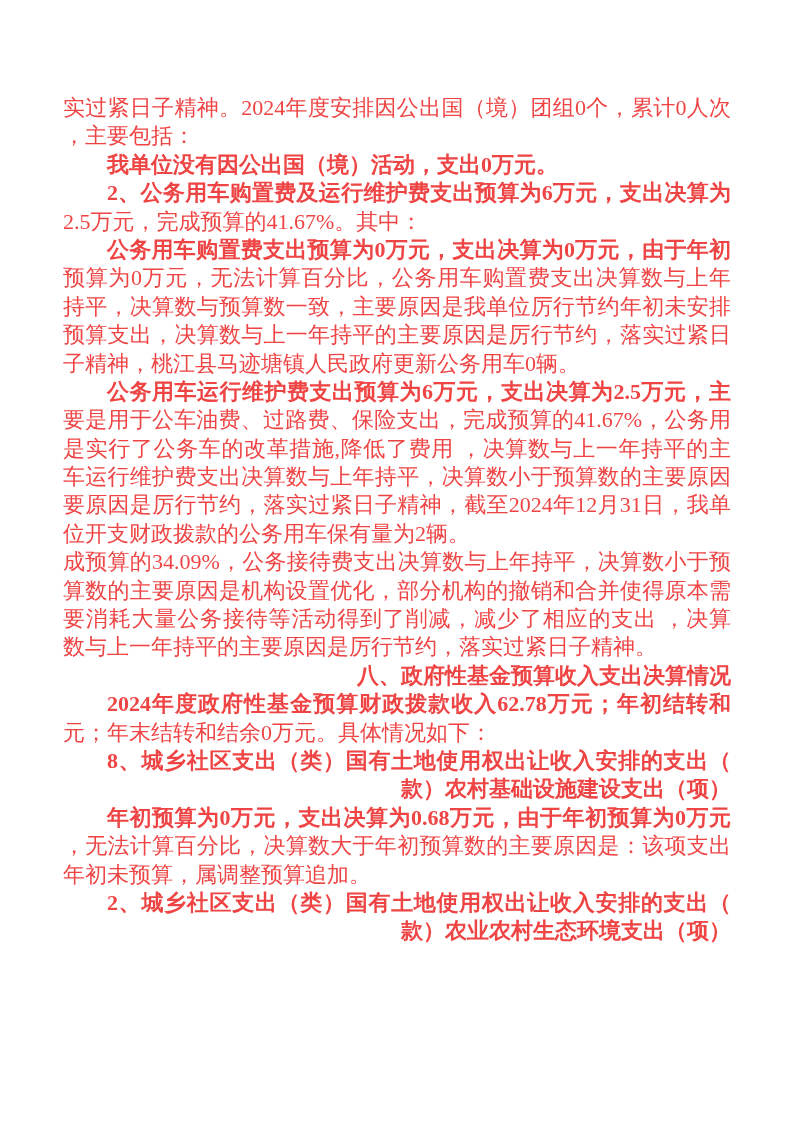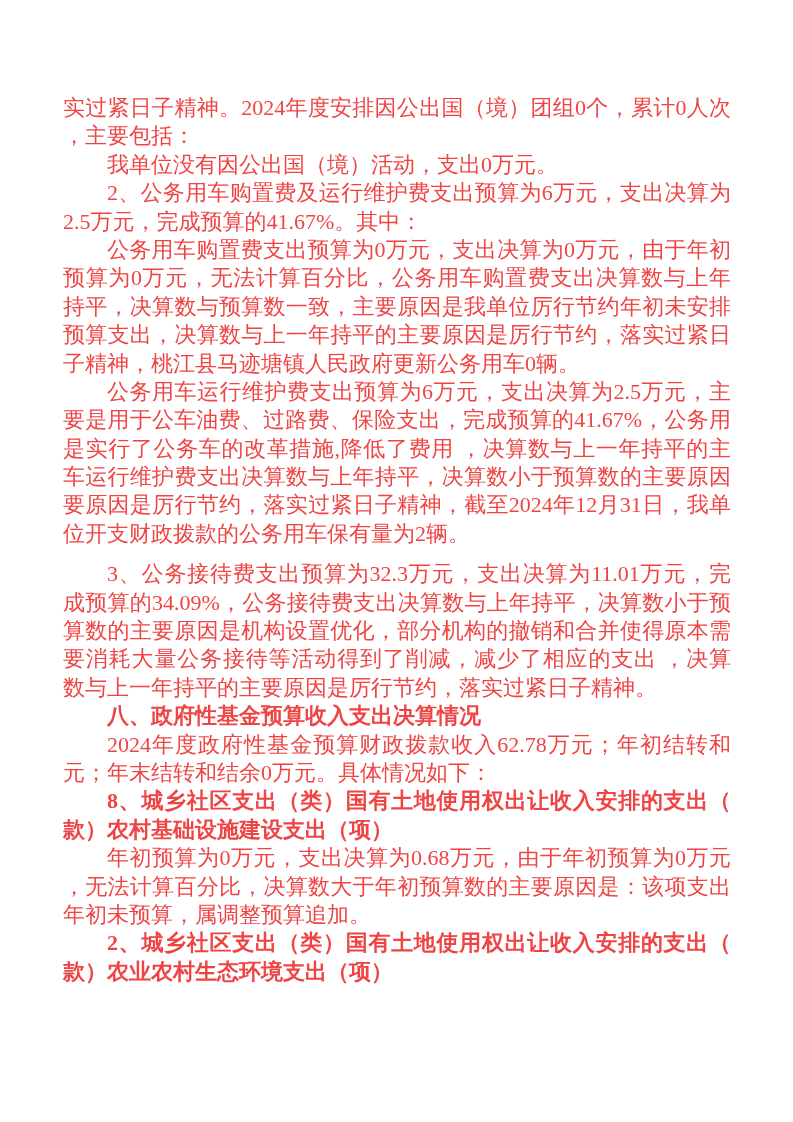--- a/index.html
+++ b/index.html
@@ -25,22 +25,22 @@
     line-height: 28.4px;
     text-align: left;
     white-space: nowrap;
   }
   .line.justify {
     white-space: normal;
     text-align: justify;
     text-align-last: justify;
     text-justify: inter-character;
   }
-  .line.indent { text-indent: 44px; }
-  .line.bold { font-weight: bold; }
+  .line.indent { text-indent: 44px; font-weight: bold; }
+  .line.bold { font-weight: bold; text-align: right; }
   .line.gap { margin-top: 12px; }
 </style>
 </head>
 <body>
 
 <div class="page">
   <div class="doc-body">
       <div class="line justify">实过紧日子精神。2024年度安排因公出国（境）团组0个，累计0人次</div>
       <div class="line">，主要包括：</div>
       <div class="line indent">我单位没有因公出国（境）活动，支出0万元。</div>
@@ -50,21 +50,20 @@
       <div class="line justify">预算为0万元，无法计算百分比，公务用车购置费支出决算数与上年</div>
       <div class="line justify">持平，决算数与预算数一致，主要原因是我单位厉行节约年初未安排</div>
       <div class="line justify">预算支出，决算数与上一年持平的主要原因是厉行节约，落实过紧日</div>
       <div class="line">子精神，桃江县马迹塘镇人民政府更新公务用车0辆。</div>
       <div class="line justify indent">公务用车运行维护费支出预算为6万元，支出决算为2.5万元，主</div>
       <div class="line justify">要是用于公车油费、过路费、保险支出，完成预算的41.67%，公务用</div>
       <div class="line justify">是实行了公务车的改革措施,降低了费用 ，决算数与上一年持平的主</div>
       <div class="line justify">车运行维护费支出决算数与上年持平，决算数小于预算数的主要原因</div>
       <div class="line justify">要原因是厉行节约，落实过紧日子精神，截至2024年12月31日，我单</div>
       <div class="line">位开支财政拨款的公务用车保有量为2辆。</div>
-      <div class="line justify indent gap">3、公务接待费支出预算为32.3万元，支出决算为11.01万元，完</div>
       <div class="line justify">成预算的34.09%，公务接待费支出决算数与上年持平，决算数小于预</div>
       <div class="line justify">算数的主要原因是机构设置优化，部分机构的撤销和合并使得原本需</div>
       <div class="line justify">要消耗大量公务接待等活动得到了削减，减少了相应的支出 ，决算</div>
       <div class="line">数与上一年持平的主要原因是厉行节约，落实过紧日子精神。</div>
       <div class="line indent bold">八、政府性基金预算收入支出决算情况</div>
       <div class="line justify indent">2024年度政府性基金预算财政拨款收入62.78万元；年初结转和</div>
       <div class="line">元；年末结转和结余0万元。具体情况如下：</div>
       <div class="line justify indent bold">8、城乡社区支出（类）国有土地使用权出让收入安排的支出（</div>
       <div class="line bold">款）农村基础设施建设支出（项）</div>
       <div class="line justify indent">年初预算为0万元，支出决算为0.68万元，由于年初预算为0万元</div>

